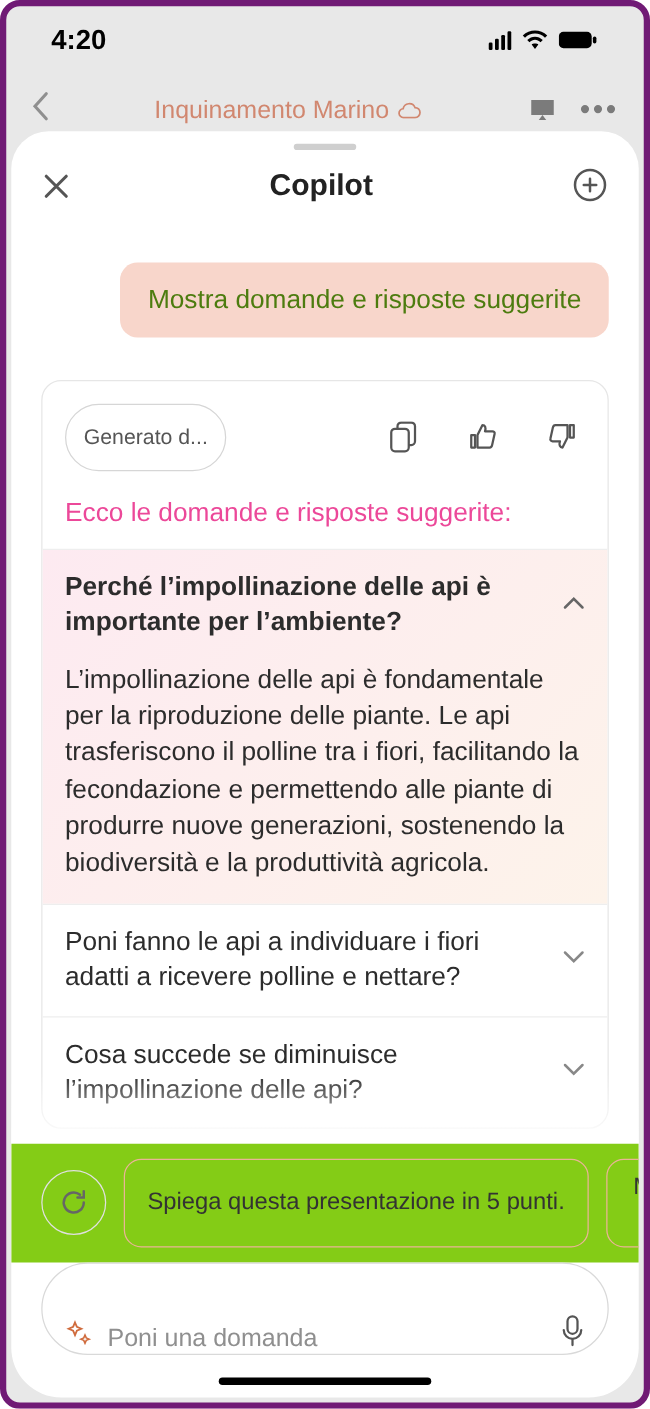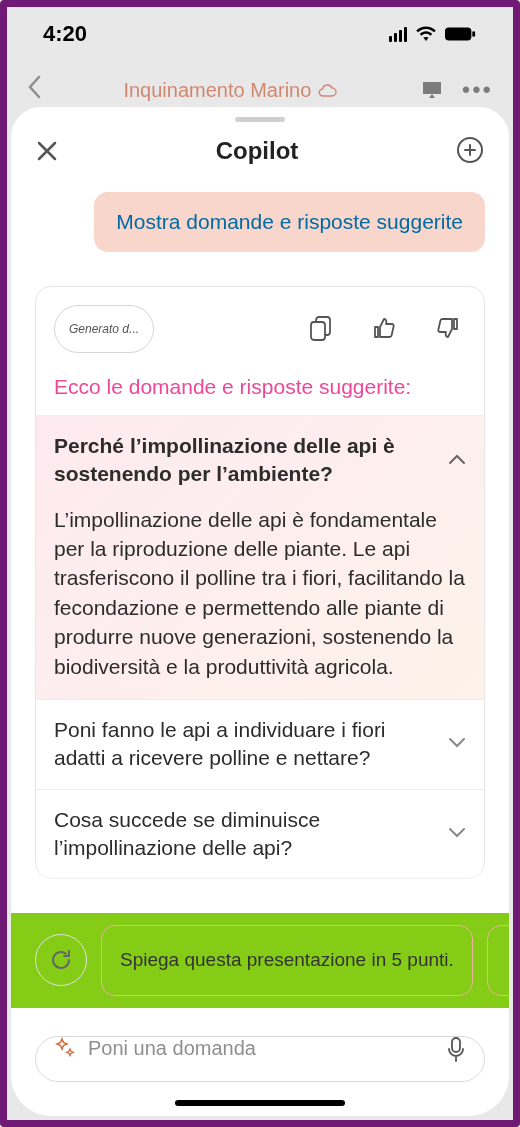--- a/index.html
+++ b/index.html
@@ -1,21 +1,21 @@
 <!DOCTYPE html>
 <html><head>
 <meta charset="utf-8">
 <style>
   * { box-sizing: border-box; margin: 0; padding: 0; font-family: -apple-system, "Segoe UI", Helvetica, Arial, sans-serif; }
   html, body { width: 520px; height: 1127px; }
   .device {
     width: 520px; height: 1127px;
     background: #e8e8e8;
-    border-radius: 4px;
-    border: 7px solid #701a75;
+    border-radius: 16px;
+    border: 5px solid #701a75;
     position: relative;
     overflow: hidden;
   }
   
   .statusbar {
     height: 54px;
     display: flex;
     align-items: center;
     justify-content: space-between;
     padding: 0 36px;
@@ -69,47 +69,47 @@
   .content {
     flex:1;
     overflow:hidden;
     padding: 10px 24px 0;
     display:flex; flex-direction:column;
   }
 
   .user-bubble {
     align-self:flex-end;
     background:#f8d6cb;
-    color:#0369a1;
+    color:#4d7c0f;
     font-size:21px;
     padding: 18px 22px;
     border-radius: 14px;
     max-width: 96%;
+    margin-top: 20px;
   }
 
   .ai-card {
     margin-top: 34px;
     border:1px solid #e6e6e6;
     border-radius: 16px;
     padding: 18px 0 0;
     overflow:hidden;
   }
   .ai-card-top {
     display:flex; align-items:center;
     padding: 0 18px 10px;
     gap:10px;
   }
   .chip {
     border:1px solid #d6d6d6;
     border-radius: 999px;
     padding: 16px 14px;
-    font-size:12px;
+    font-size:17px;
     color:#555;
     background:#fff;
-    font-style:italic;
   }
   .ai-actions { margin-left:auto; display:flex; gap:40px; padding-right:6px;}
   .ai-actions svg{display:block;}
 
   .ai-intro {
     padding: 12px 18px 16px;
     font-size:21px;
     color:#ec4899;
   }
 
@@ -171,25 +171,25 @@
     white-space:normal;
     flex-shrink:0;
   }
   .sugg-pill:first-of-type{ max-width:290px; }
   .sugg-pill:last-of-type{ max-width:140px; overflow:hidden;}
 
   .input-bar {
     position:absolute;
     bottom: 34px;
     left:24px; right:24px;
-    height:46px;
+    height:74px;
     border:1.5px solid #d9d9d9;
     border-radius: 999px;
     display:flex;
-    align-items:flex-start;
+    align-items:flex-end;
     padding: 0 18px;
     gap:12px;
     background:#fff;
   }
   .input-bar input {
     flex:1;border:none;outline:none;font-size:20px;color:#333;background:transparent;
   }
   .input-bar input::placeholder{color:#8f8f8f;}
 
   .home-indicator{
@@ -288,21 +288,21 @@
                   <path d="M21 13h-3V3h3zM16 3v10l-4 8c-2 0-3-2-2-5H4c-1 0-2-1-1.7-2l2-9c.2-1 1-2 2-2H16z" fill="none" stroke="#555" stroke-width="1.8" stroke-linejoin="round"></path>
                 </svg>
             </span>
           </div>
         </div>
 
         <div class="ai-intro">Ecco le domande e risposte suggerite:</div>
 
         <div class="qa-item expanded">
           <div class="qa-head">
-            <div class="qa-q">Perché l’impollinazione delle api è sostenendo per l’ambiente?</div>
+            <div class="qa-q">Perché l’impollinazione delle api è importante per l’ambiente?</div>
             <span class="chev">
               <svg width="18" height="12" viewBox="0 0 18 12">
                   <path d="M2 10 L9 3 L16 10" fill="none" stroke="#666" stroke-width="2" stroke-linecap="round"></path>
                 </svg>
             </span>
           </div>
           <div class="qa-body">L’impollinazione delle api è fondamentale per la riproduzione delle piante. Le api trasferiscono il polline tra i fiori, facilitando la fecondazione e permettendo alle piante di produrre nuove generazioni, sostenendo la biodiversità e la produttività agricola.</div>
         </div>
 
         <div class="qa-item">

